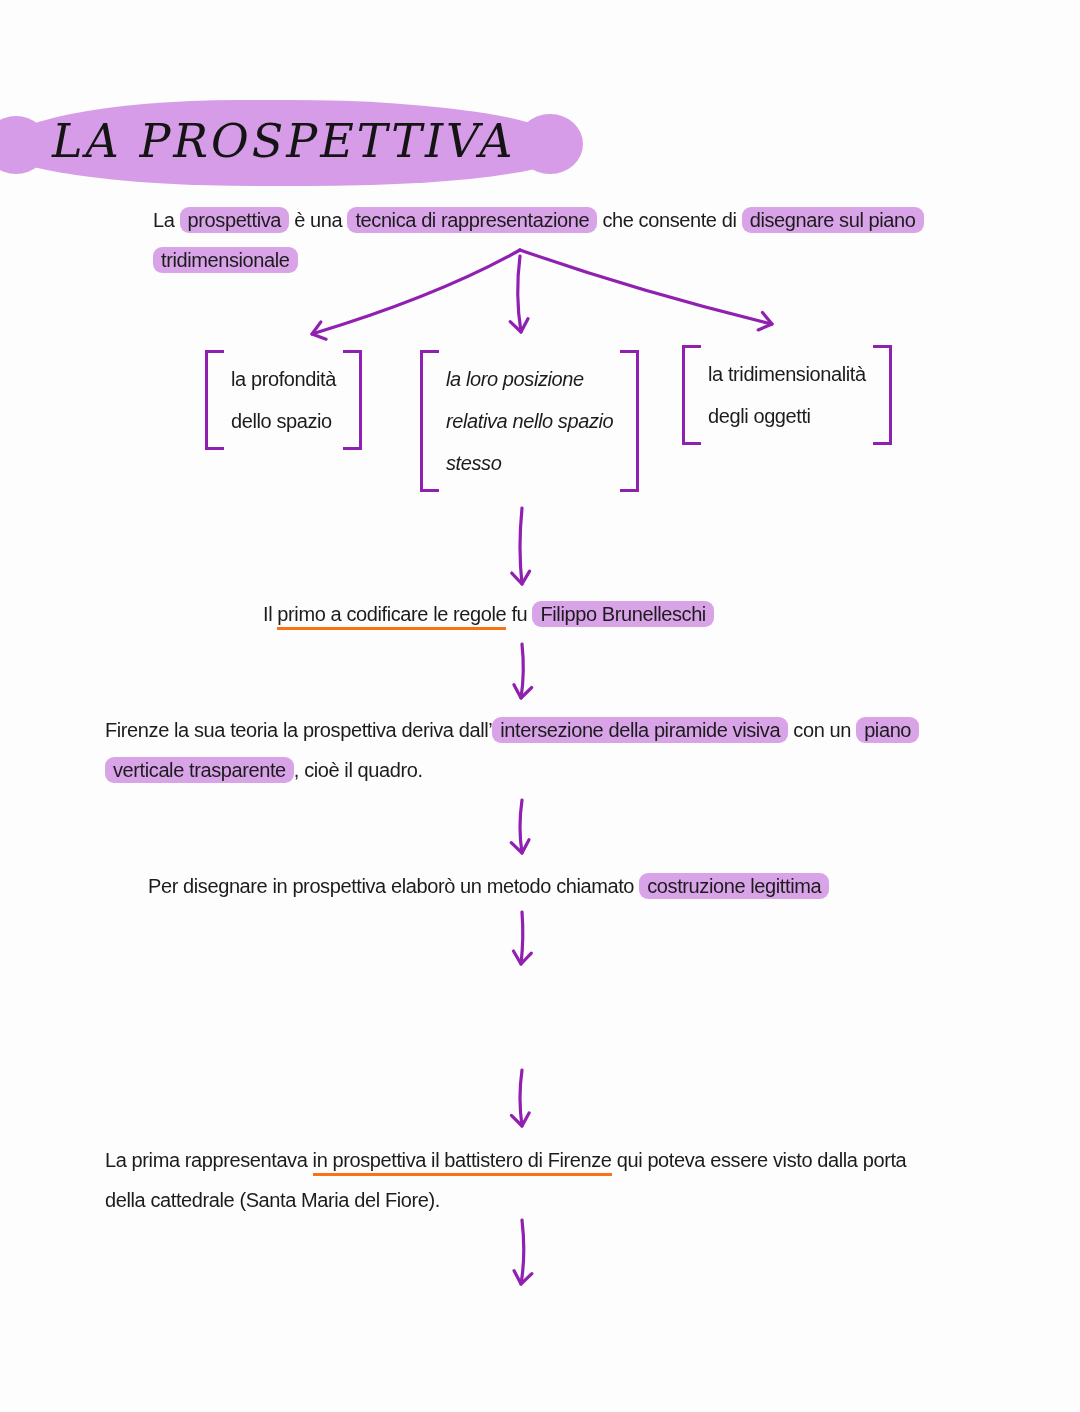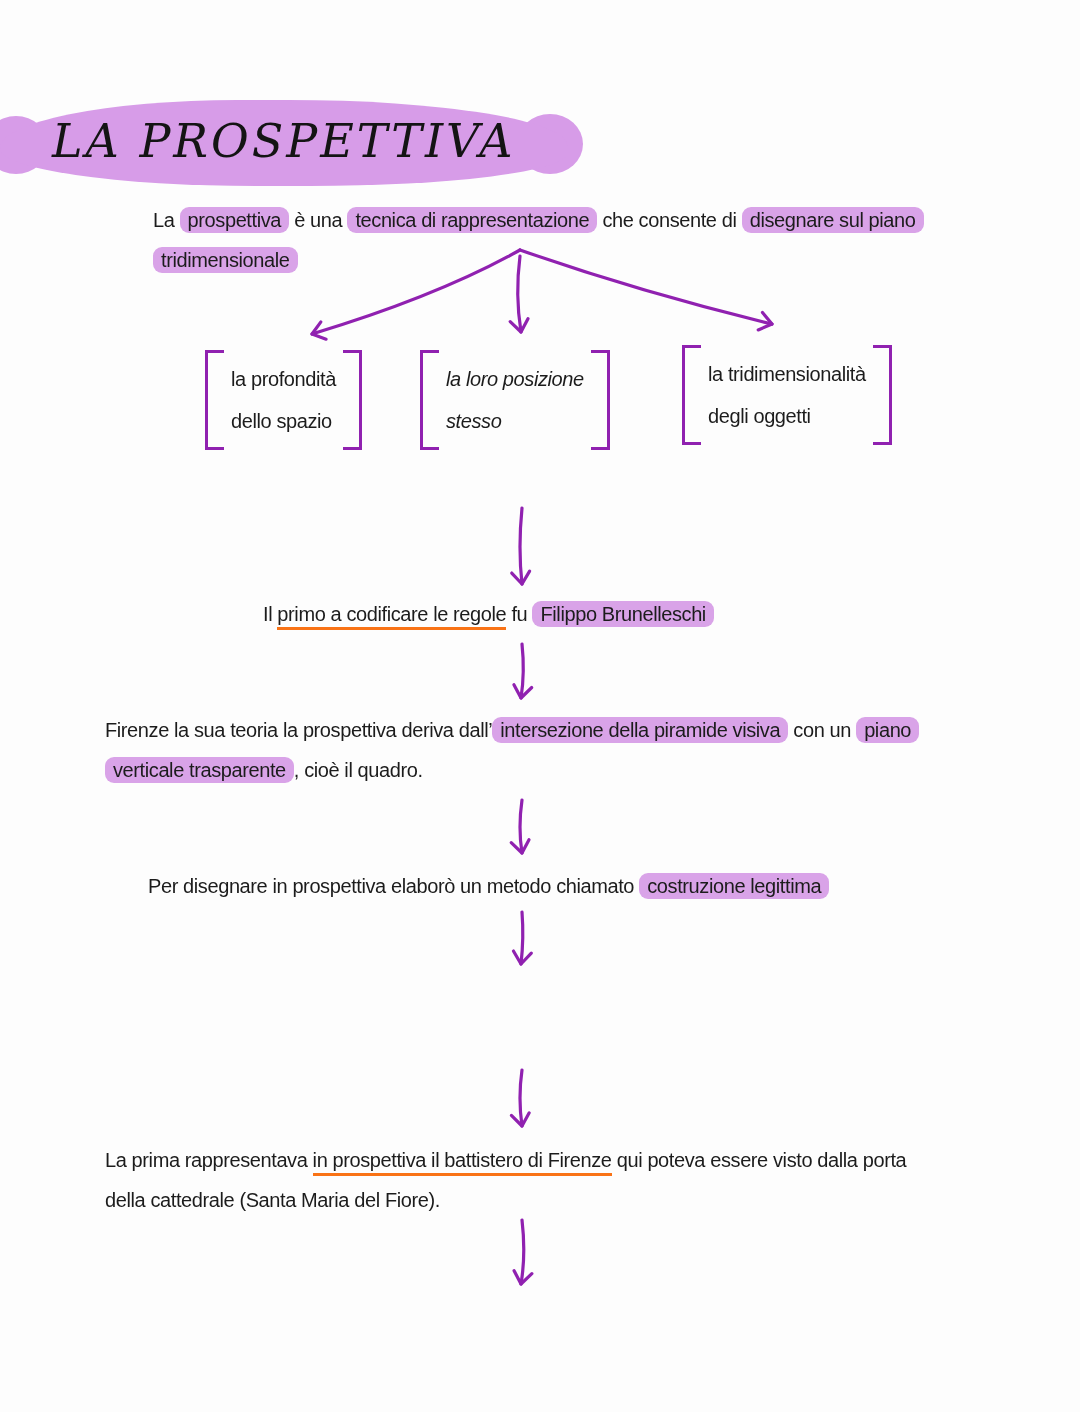--- a/index.html
+++ b/index.html
@@ -82,20 +82,21 @@
   </div>
 </div>
 
 <div class="abs bracket" style="left:205px;top:350px;">
   <div class="line">la profondità</div>
   <div class="line">dello spazio</div>
 </div>
 
 <div class="abs bracket" style="left:420px;top:350px;font-style:italic;">
   <div class="line">la loro posizione</div>
+  <div class="line">relativa nello spazio</div>
   <div class="line">stesso</div>
 </div>
 
 <div class="abs bracket" style="left:682px;top:345px;">
   <div class="line">la tridimensionalità</div>
   <div class="line">degli oggetti</div>
 </div>
 
 <div class="abs para" style="left:263px;top:594px;">
   <div class="line">

